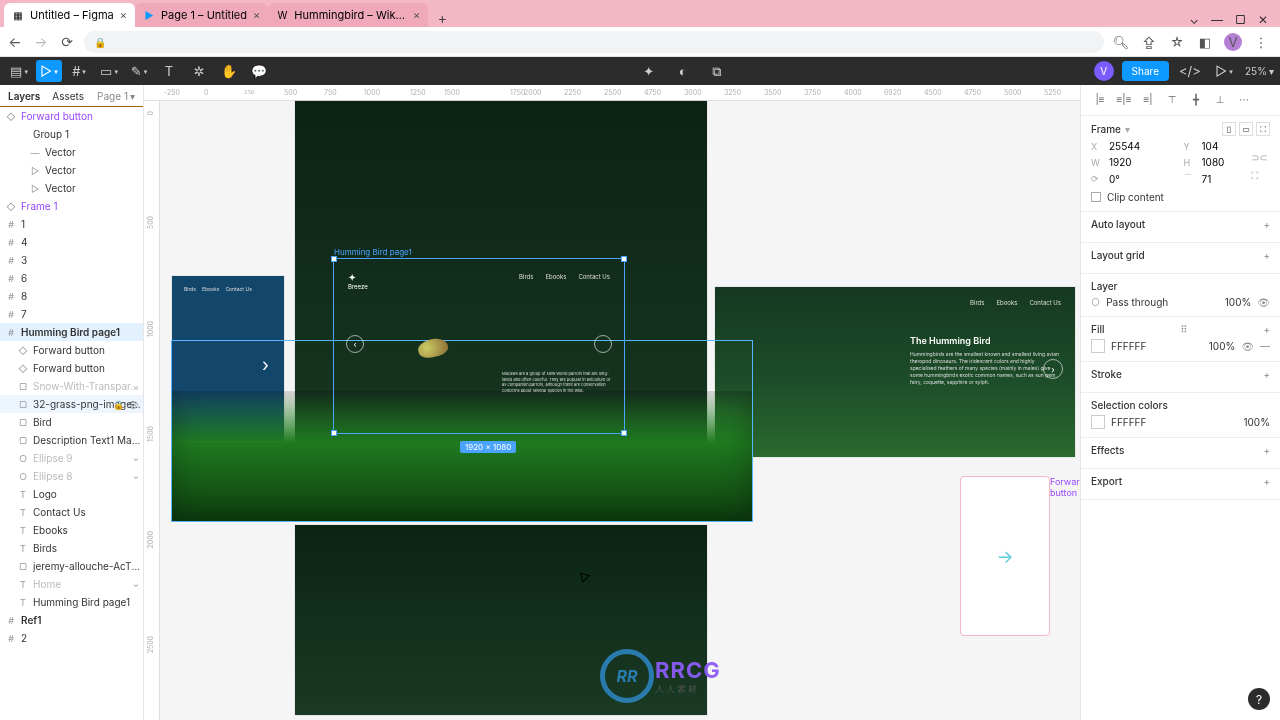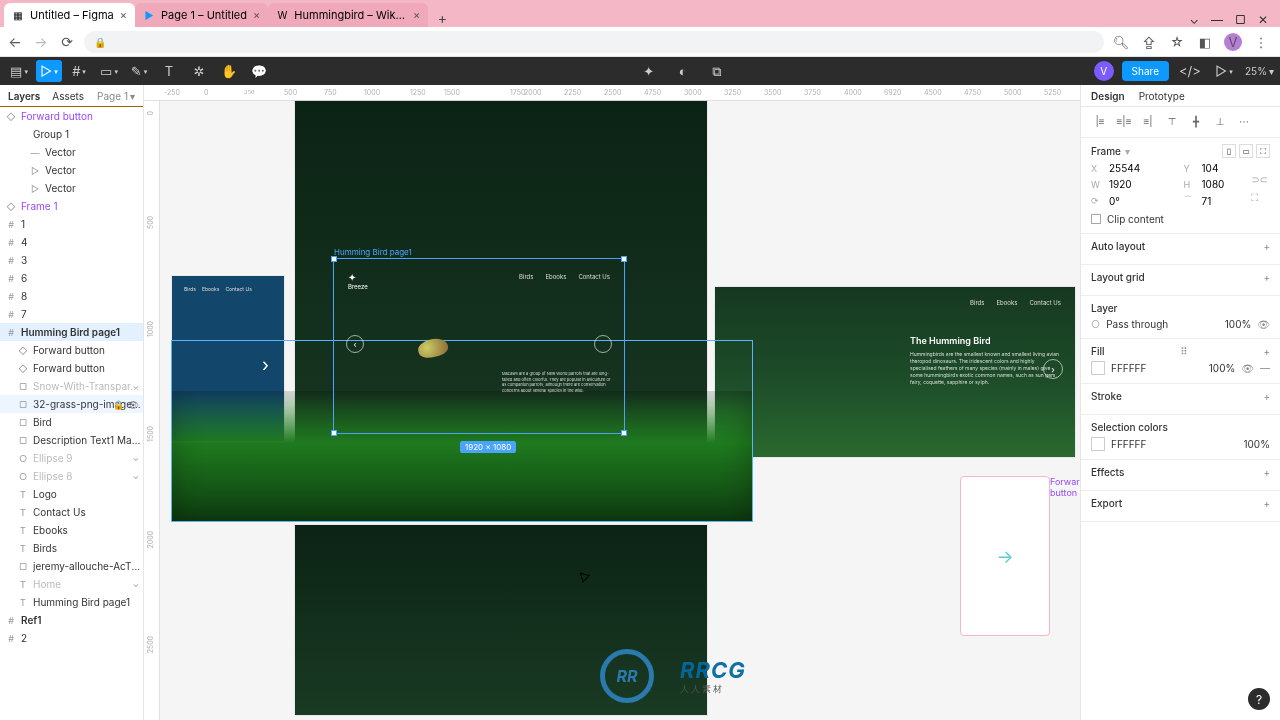--- a/index.html
+++ b/index.html
@@ -103,23 +103,23 @@
 .grid2 { display:grid; grid-template-columns:12px 1fr 12px 1fr; gap:4px 6px; align-items:center; }
 .grid2 .lab { color:#aaa; font-size:9px; }
 .grid2 input { border:none; font-size:10px; width:100%; outline:none; }
 .frmodes { margin-left:auto; display:flex; gap:3px; }
 .frmodes span { width:14px; height:14px; border:1px solid #ddd; display:flex; align-items:center; justify-content:center; font-size:8px; cursor:pointer; }
 .chkrow { display:flex; align-items:center; gap:6px; margin-top:6px; }
 .chkrow .box { width:10px; height:10px; border:1px solid #aaa; }
 .fillrow { display:flex; align-items:center; gap:6px; }
 .sw { width:14px; height:14px; background:#fff; border:1px solid #ccc; }
 .help { position:absolute; right:10px; bottom:10px; width:22px; height:22px; border-radius:50%; background:#2c2c2c; color:#fff; display:flex; align-items:center; justify-content:center; font-size:12px; }
-.watermark { position:absolute; left:440px; top:548px; display:flex; align-items:center; gap:26px; opacity:.95; pointer-events:none; }
+.watermark { position:absolute; left:440px; top:548px; display:flex; align-items:center; gap:1px; opacity:.95; pointer-events:none; }
 .wmcirc { width:54px; height:54px; border-radius:50%; border:5px solid #2c7fb5; display:flex; align-items:center; justify-content:center; font-size:16px; font-weight:700; color:#2c7fb5; font-style:italic; }
-.wmtxt { font-size:22px; font-weight:700; color:#0369a1; font-style:italic; letter-spacing:1px; }
+.wmtxt { font-size:22px; font-weight:700; color:#8b5cf6; letter-spacing:1px; }
 .wmsub { font-size:9px; color:#555; letter-spacing:2px; display:block; }
 .cursor { position:absolute; left:420px; top:468px; font-size:12px; color:#000; transform:rotate(-15deg); }
 </style>
 </head>
 <body>
 
 <div class="browser">
 
   <div class="tabbar">
     <div class="tab active">
@@ -426,24 +426,20 @@
               <span class="wmtxt">RRCG</span>
               <span class="wmsub">人人素材</span>
             </div>
           </div>
 
           <div class="cursor">▷</div>
         </div>
       </div>
 
       <div class="rpanel">
-        <div class="rtabs">
-          <span class="rtab active">Design</span>
-          <span class="rtab">Prototype</span>
-        </div>
         <div class="rsec">
           <div class="alrow">
             <span>|≡</span>
             <span>≡|≡</span>
             <span>≡|</span>
             <span>⊤</span>
             <span>╋</span>
             <span>⊥</span>
             <span>⋯</span>
           </div>

